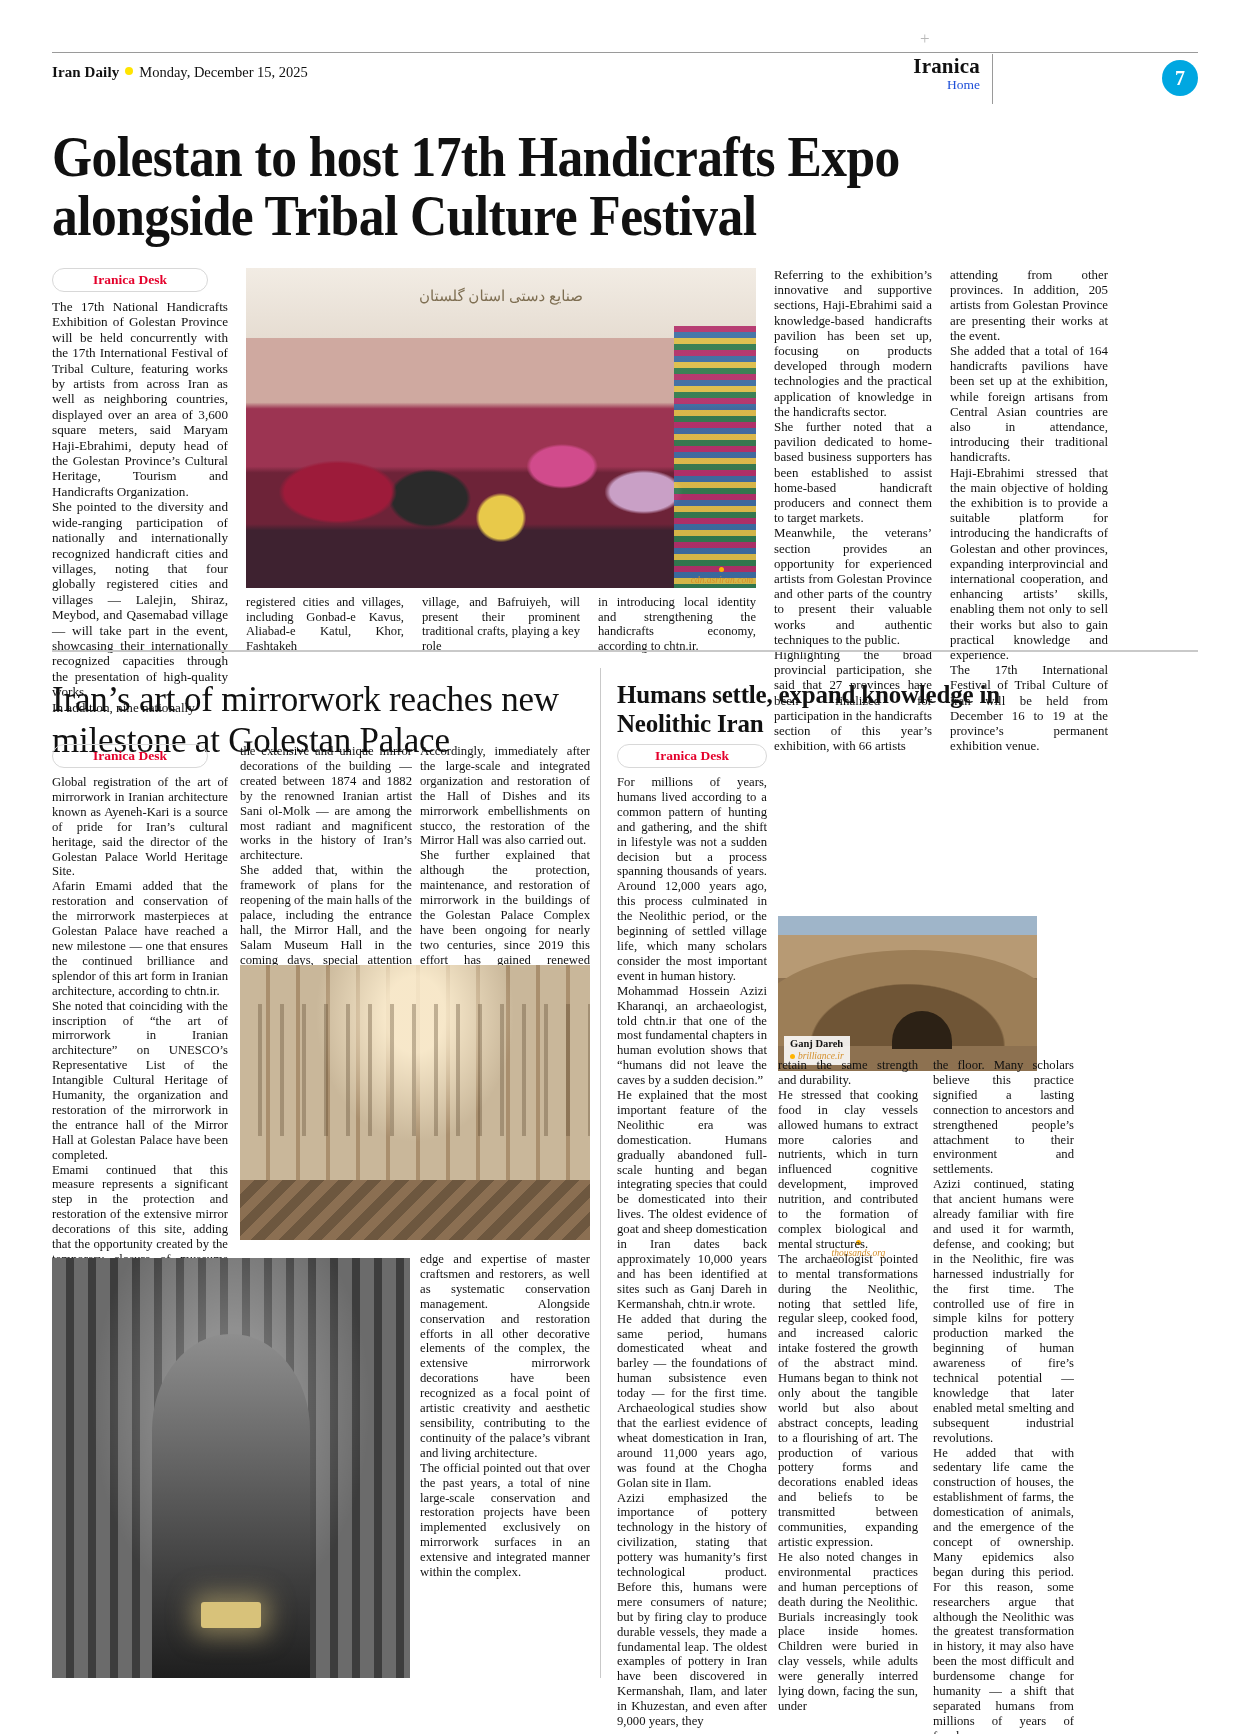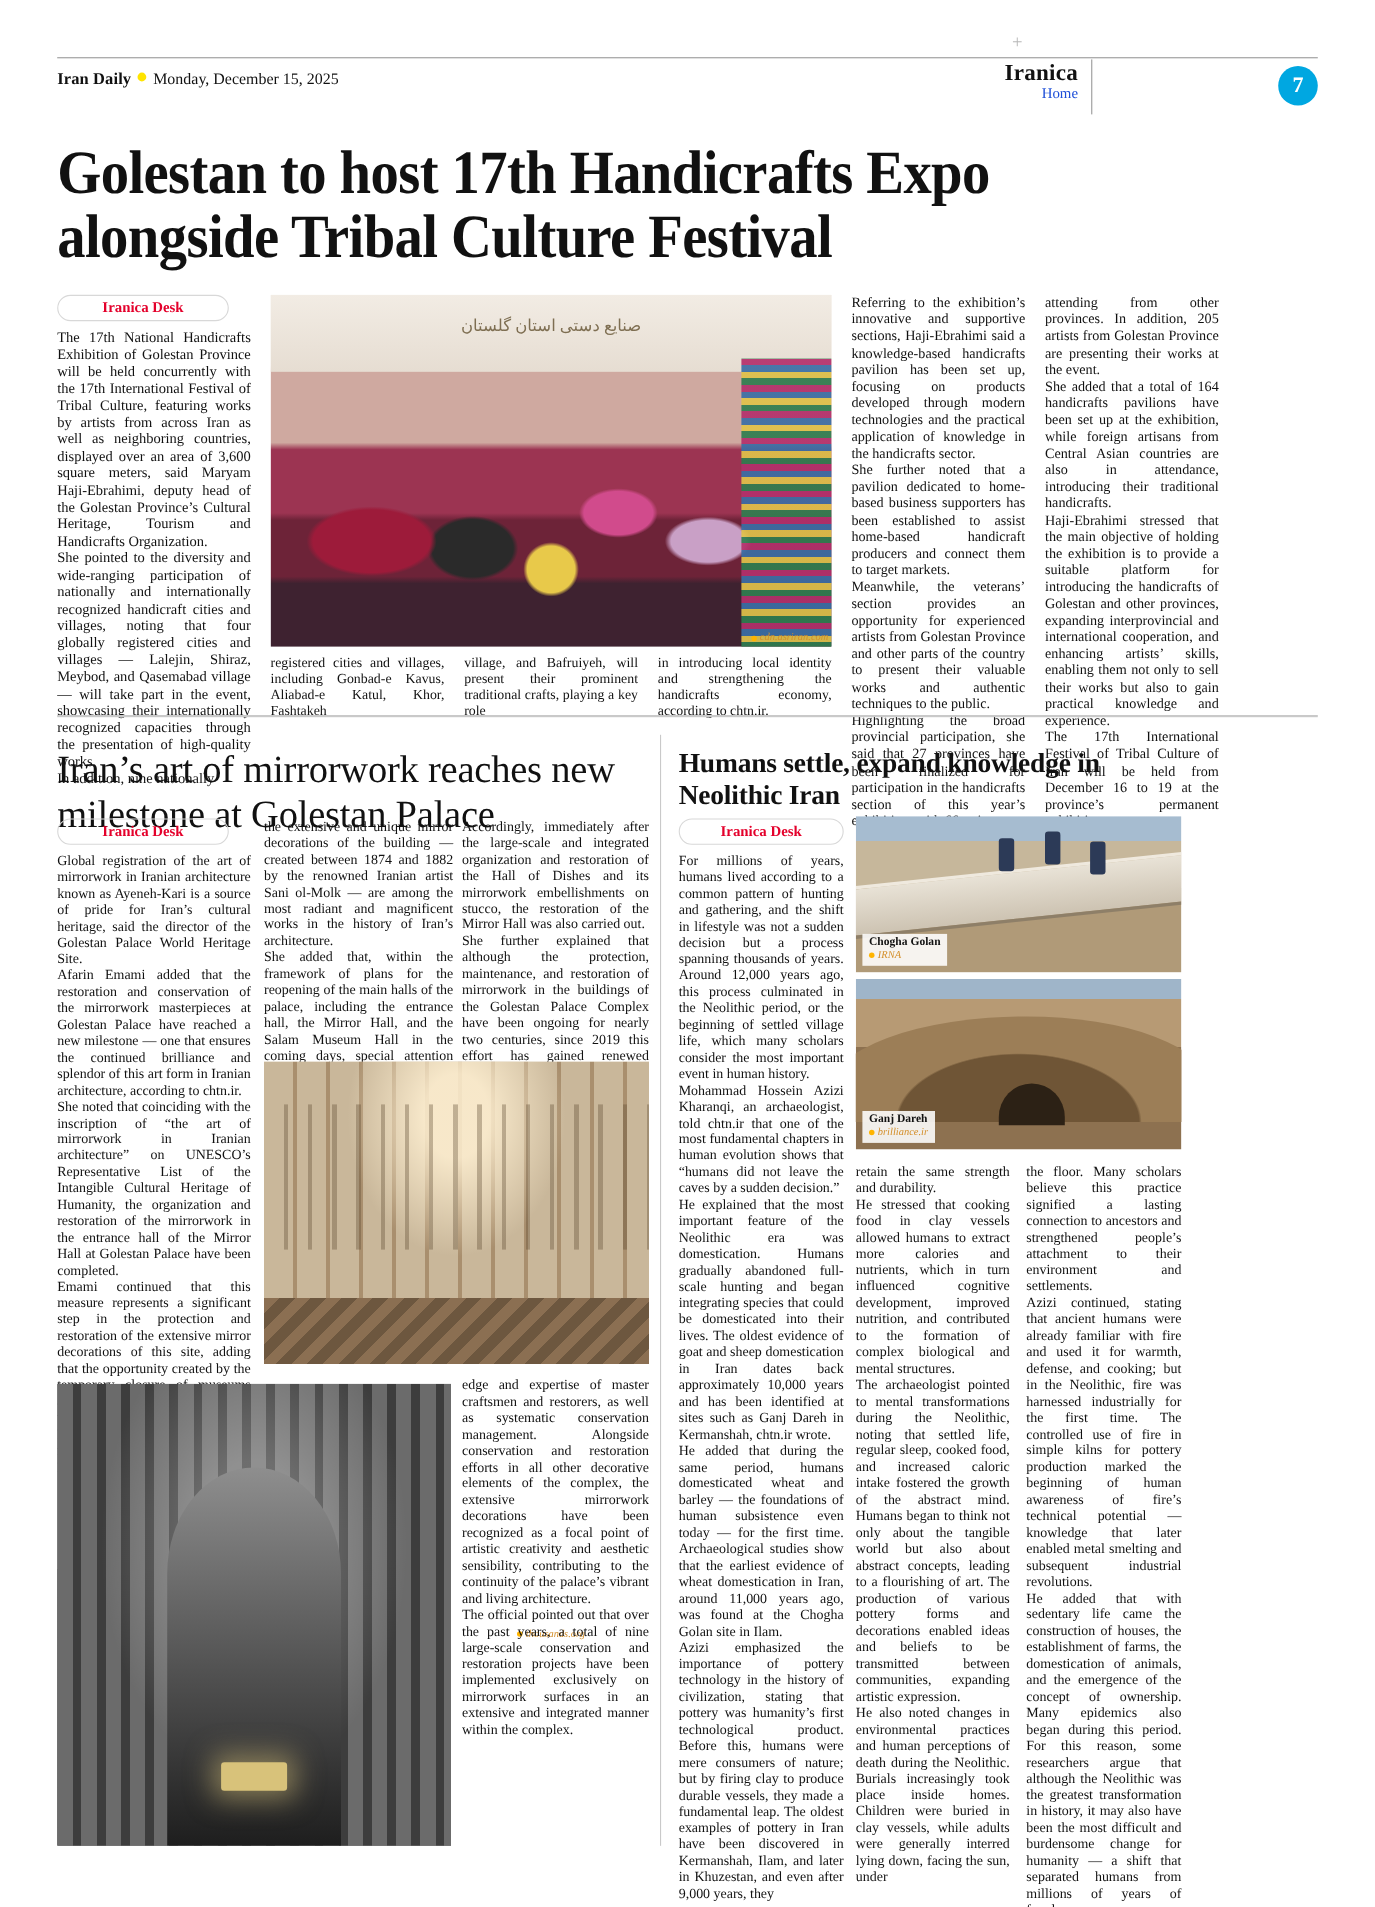--- a/index.html
+++ b/index.html
@@ -58,20 +58,21 @@
   .body-txt { font-size: 13.2px; line-height: 15.4px; text-align: justify; hyphens: auto; }
   .col-narrow .body-txt { font-size: 12.9px; line-height: 15.2px; }
 
   
   .lead-photo { position: relative; width: 510px; height: 320px; overflow: hidden; }
   .credit {
     position: absolute; right: 3px; bottom: 3px;
     font-size: 9.5px; color: #d48f2a; font-style: italic;
     display: flex; align-items: center; gap: 3px;
     background: rgba(255,255,255,0.0);
+    flex-direction: column;
   }
   .credit .cdot { width: 5px; height:5px; border-radius:50%; background:#ffb400; display:inline-block; }
 
   .lead-caption-row { display: grid; grid-template-columns: 158px 158px 158px; column-gap: 18px; margin-top: 7px; }
   .lead-caption-row .body-txt { font-size: 12.6px; line-height: 14.6px; }
 
   .hr-thick { position:absolute; left:52px; right:52px; height:2px; background:#c9c9c9; }
 
   
   .sec2-head-left {
@@ -278,36 +279,22 @@
 
   <div class="col" style="left:617px; top:744px; width:150px;">
     <div class="desk-pill" style="width:150px">Iranica Desk</div>
     <div class="body-txt" style="white-space:pre-line">For millions of years, humans lived according to a common pattern of hunting and gathering, and the shift in lifestyle was not a sudden decision but a process spanning thousands of years. Around 12,000 years ago, this process culminated in the Neolithic period, or the beginning of settled village life, which many scholars consider the most important event in human history.
 Mohammad Hossein Azizi Kharanqi, an archaeologist, told chtn.ir that one of the most fundamental chapters in human evolution shows that “humans did not leave the caves by a sudden decision.”
 He explained that the most important feature of the Neolithic era was domestication. Humans gradually abandoned full-scale hunting and began integrating species that could be domesticated into their lives. The oldest evidence of goat and sheep domestication in Iran dates back approximately 10,000 years and has been identified at sites such as Ganj Dareh in Kermanshah, chtn.ir wrote.
 He added that during the same period, humans domesticated wheat and barley — the foundations of human subsistence even today — for the first time. Archaeological studies show that the earliest evidence of wheat domestication in Iran, around 11,000 years ago, was found at the Chogha Golan site in Ilam.
 Azizi emphasized the importance of pottery technology in the history of civilization, stating that pottery was humanity’s first technological product. Before this, humans were mere consumers of nature; but by firing clay to produce durable vessels, they made a fundamental leap. The oldest examples of pottery in Iran have been discovered in Kermanshah, Ilam, and later in Khuzestan, and even after 9,000 years, they</div>
   </div>
 
-  <div class="photo" style="position:absolute; left:778px; top:742px; width:296px; height:142px;">
-    <div class="art-dig1">
-      <div class="trench"></div>
-      <div class="fig" style="left:44%; top:14%"></div>
-      <div class="fig" style="left:58%; top:10%"></div>
-      <div class="fig" style="left:72%; top:16%"></div>
-    </div>
-    <div class="cap-label">
-      <span>Chogha Golan</span>
-      <span class="src">
-        <span class="cdot"></span><span>IRNA</span>
-      </span>
-    </div>
-  </div>
-
-  <div class="photo" style="position:absolute; left:778px; top:890px; width:296px; height:155px;">
+
+  <div class="photo" style="position:absolute; left:778px; top:916px; width:259px; height:155px;">
     <div class="art-dig2">
       <div class="mound"></div>
       <div class="cave"></div>
     </div>
     <div class="cap-label">
       <span>Ganj Dareh</span>
       <span class="src">
         <span class="cdot"></span><span>brilliance.ir</span>
       </span>
     </div>

